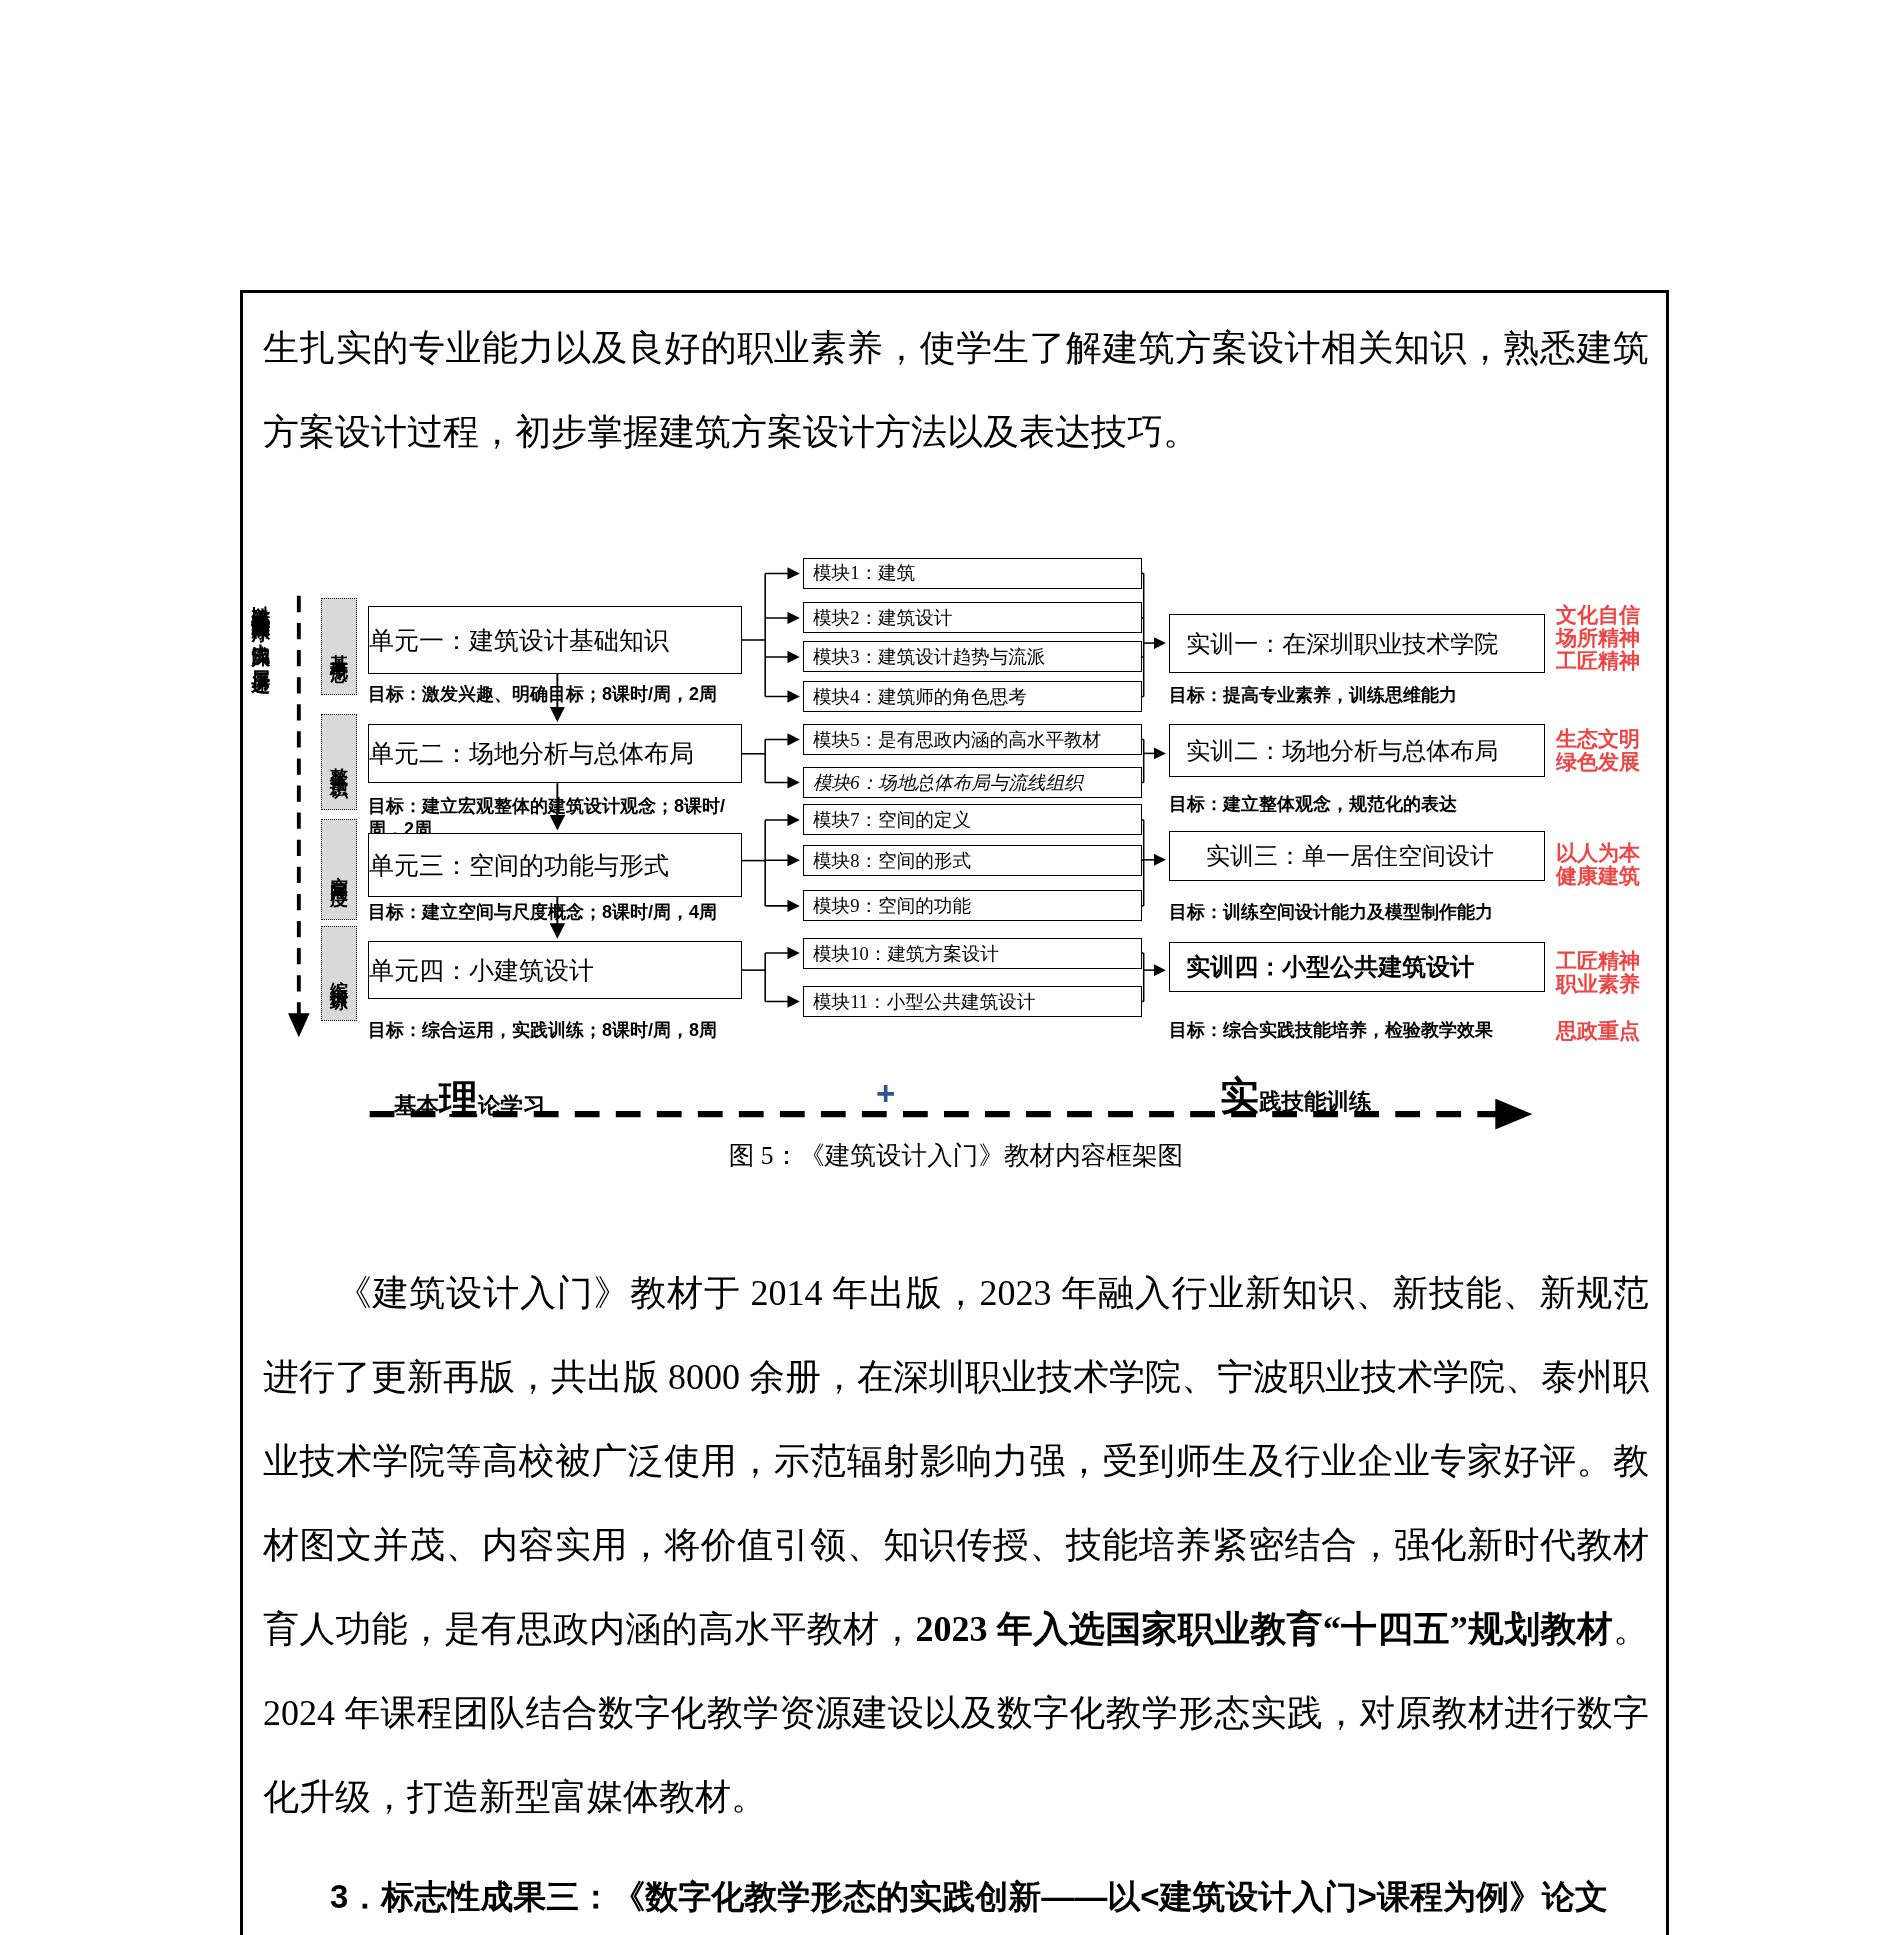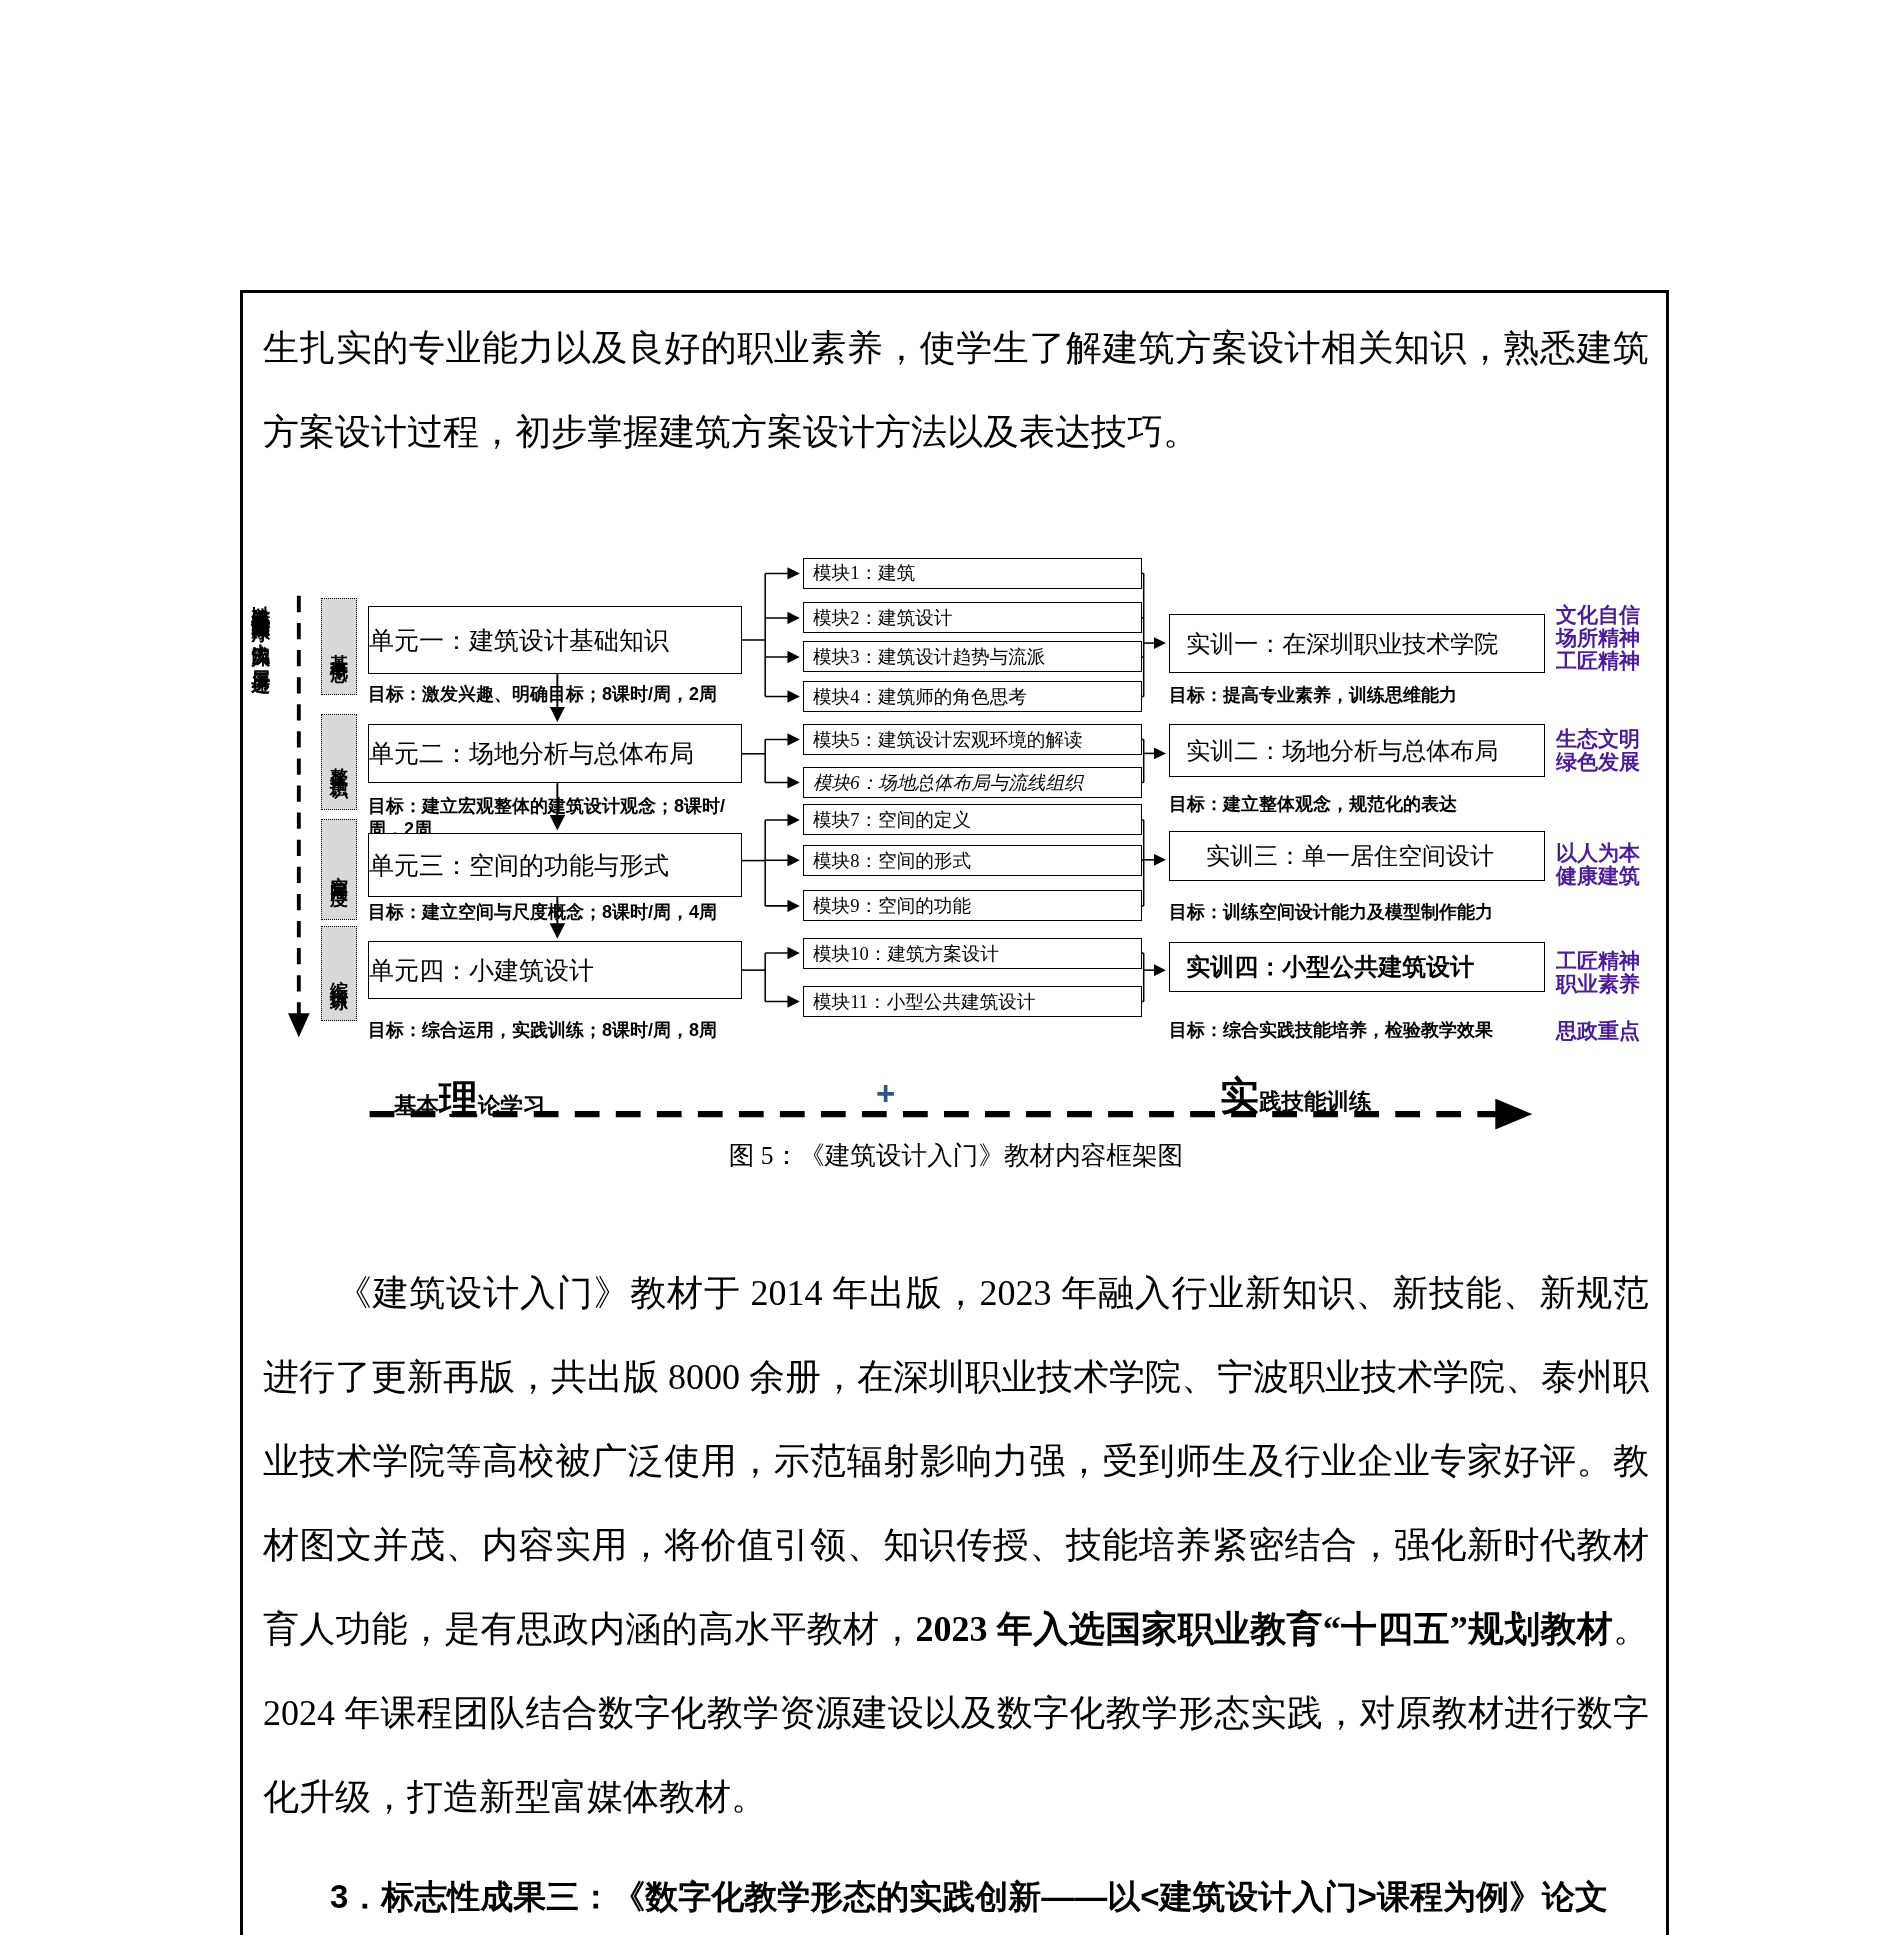--- a/index.html
+++ b/index.html
@@ -56,21 +56,21 @@
   .training{position:absolute;left:929px;width:376px;border:1.9px solid #000;background:#fff;
         box-sizing:border-box;display:flex;align-items:center;padding-left:16.3px;
         font-family:"Liberation Serif",serif;font-size:24px;}
   .tr1{top:60px;height:59px;} .tr2{top:170px;height:53px;}
   .tr3{top:277px;height:50px;padding-left:36px;} .tr4{top:388px;height:50px;font-weight:bold;}
 
   .tgoal{position:absolute;left:929px;width:391px;
         font-size:18px;font-weight:bold;line-height:22px;}
   .tg1{top:130px;} .tg2{top:239px;} .tg3{top:347px;} .tg4{top:465px;}
 
-  .red{position:absolute;left:1316px;width:128px;color:#4c1d95;font-weight:bold;
+  .red{position:absolute;left:1316px;width:128px;color:#ef4444;font-weight:bold;
         font-size:21px;line-height:23px;font-family:"Liberation Serif",serif;}
   .red1{top:50px;} .red2{top:174px;} .red3{top:288px;} .red4{top:396px;}
   .red5{top:465px;font-family:"Liberation Sans",sans-serif;}
 
   .bottom-label{position:absolute;display:flex;align-items:baseline;font-weight:bold;}
   .bl-small{font-size:22.5px;} .bl-big{font-size:39px;}
   .theory{left:154px;top:519px;}
   .practice{left:980px;top:515px;}
   .plus{position:absolute;left:636px;top:521px;font-size:33px;font-weight:bold;color:#2B5784;}
 
@@ -162,21 +162,21 @@
     <div class="ugoal ugoal2">目标：建立宏观整体的建筑设计观念；8课时/周，2周</div>
     <div class="unit unit3">单元三：空间的功能与形式</div>
     <div class="ugoal ugoal3">目标：建立空间与尺度概念；8课时/周，4周</div>
     <div class="unit unit4">单元四：小建筑设计</div>
     <div class="ugoal ugoal4">目标：综合运用，实践训练；8课时/周，8周</div>
 
     <div class="module m1">模块1：建筑</div>
     <div class="module m2">模块2：建筑设计</div>
     <div class="module m3">模块3：建筑设计趋势与流派</div>
     <div class="module m4">模块4：建筑师的角色思考</div>
-    <div class="module m5">模块5：建筑设计宏观环境的解读</div>
+    <div class="module m5">模块5：是有思政内涵的高水平教材</div>
     <div class="module m6">模块6：场地总体布局与流线组织</div>
     <div class="module m7">模块7：空间的定义</div>
     <div class="module m8">模块8：空间的形式</div>
     <div class="module m9">模块9：空间的功能</div>
     <div class="module m10">模块10：建筑方案设计</div>
     <div class="module m11">模块11：小型公共建筑设计</div>
 
     <div class="training tr1">实训一：在深圳职业技术学院</div>
     <div class="tgoal tg1">目标：提高专业素养，训练思维能力</div>
     <div class="training tr2">实训二：场地分析与总体布局</div>

